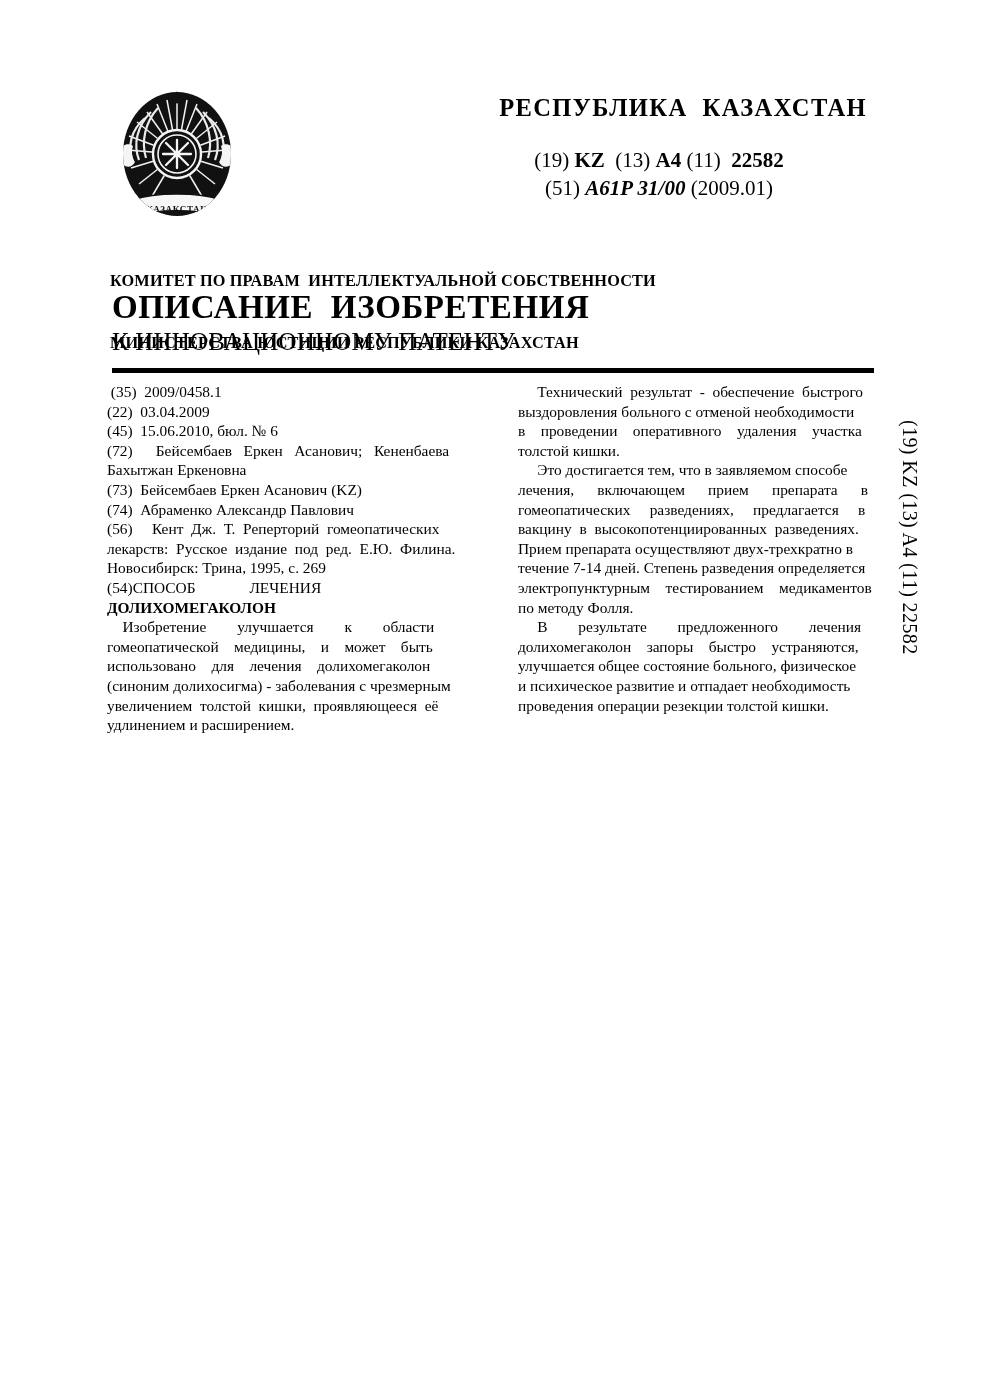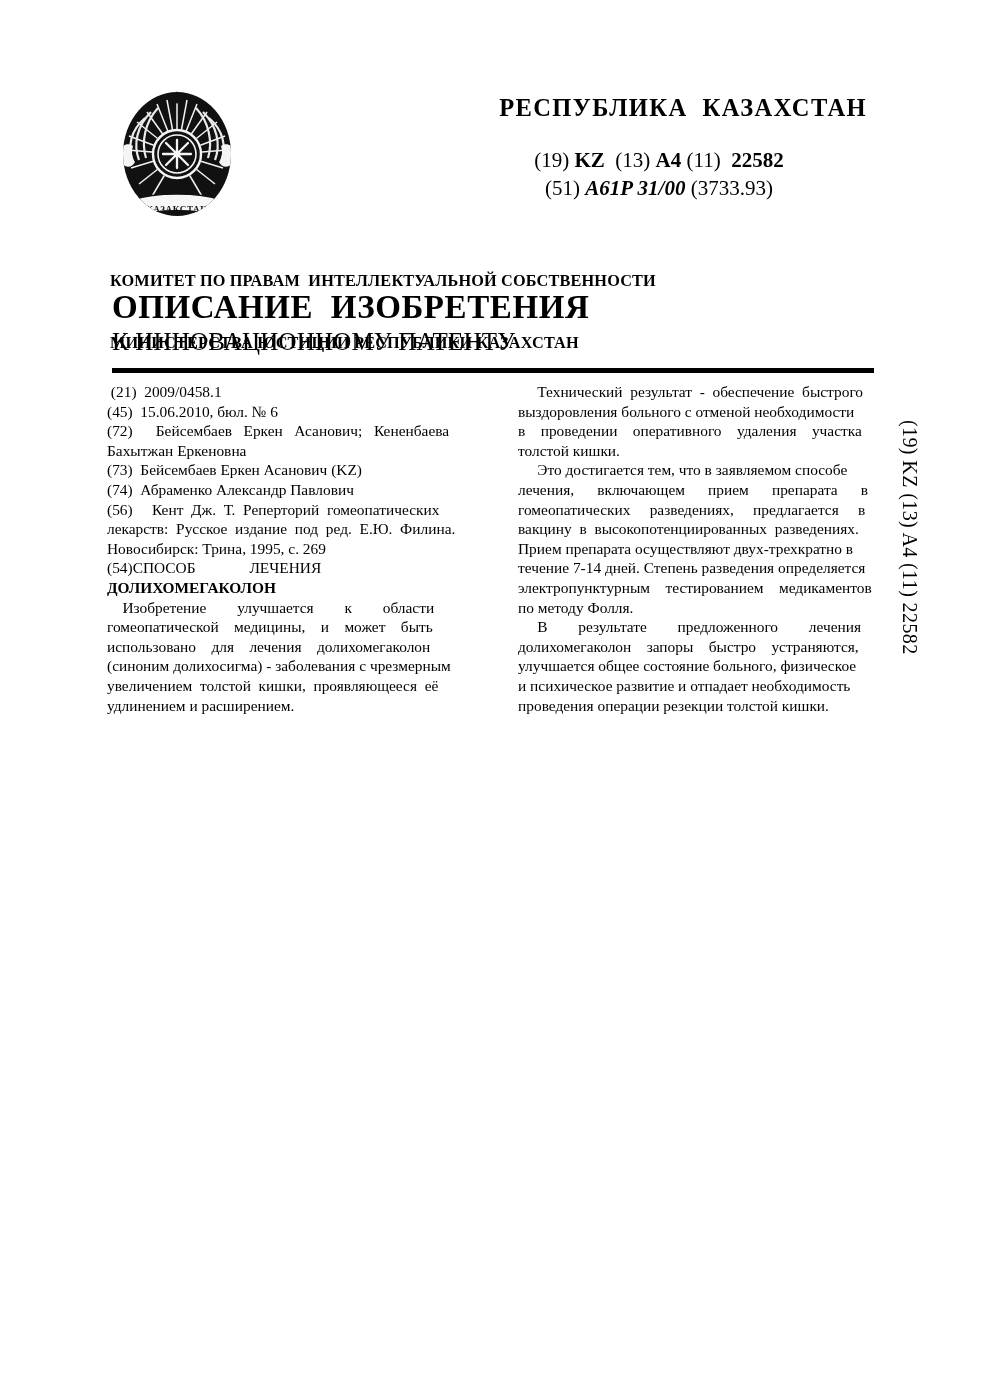--- a/index.html
+++ b/index.html
@@ -224,39 +224,40 @@
         </g>
 
         <path d="M62 3 L64.2 9 L70.5 9 L65.4 12.8 L67.4 18.8 L62 15.1 L56.6 18.8 L58.6 12.8 L53.5 9 L59.8 9 Z" fill="#111111"></path>
       </svg>
     </div>
 
     <div class="country-title">РЕСПУБЛИКА  КАЗАХСТАН</div>
 
     <div class="inid-block">
       <div class="inid-line"><span>(19)</span> <span class="b">KZ</span>  <span>(13)</span> <span class="b">A4</span> <span>(11)</span>  <span class="b">22582</span></div>
-      <div class="inid-line"><span>(51)</span> <span class="bi">A61P 31/00</span> <span>(3733.93)</span></div>
+      <div class="inid-line"><span>(51)</span> <span class="bi">A61P 31/00</span> <span>(2009.01)</span></div>
     </div>
 
     <div class="committee">
       <div>КОМИТЕТ ПО ПРАВАМ  ИНТЕЛЛЕКТУАЛЬНОЙ СОБСТВЕННОСТИ</div>
       <div>МИНИСТЕРСТВА ЮСТИЦИИ РЕСПУБЛИКИ КАЗАХСТАН</div>
     </div>
   </div>
 
   <div class="doc-title">
     <div class="doc-title-main">ОПИСАНИЕ  ИЗОБРЕТЕНИЯ</div>
     <div class="doc-title-sub">К ИННОВАЦИОННОМУ ПАТЕНТУ</div>
   </div>
 
   <div class="rule"></div>
 
   <div class="col col-left">
     <div>
-      <p class="ln last"> (21)  2009/0458.1</p>
+      <p class="ln last"> (35)  2009/0458.1</p>
+      <p class="ln last">(22)  03.04.2009</p>
       <p class="ln last">(45)  15.06.2010, бюл. № 6</p>
       <p class="ln last">(72)      Бейсембаев   Еркен   Асанович;   Кененбаева</p>
       <p class="ln last">Бахытжан Еркеновна</p>
       <p class="ln last">(73)  Бейсембаев Еркен Асанович (KZ)</p>
       <p class="ln last">(74)  Абраменко Александр Павлович</p>
       <p class="ln last">(56)     Кент  Дж.  Т.  Реперторий  гомеопатических</p>
       <p class="ln last">лекарств:  Русское  издание  под  ред.  Е.Ю.  Филина.</p>
       <p class="ln last">Новосибирск: Трина, 1995, с. 269</p>
     </div>
 

